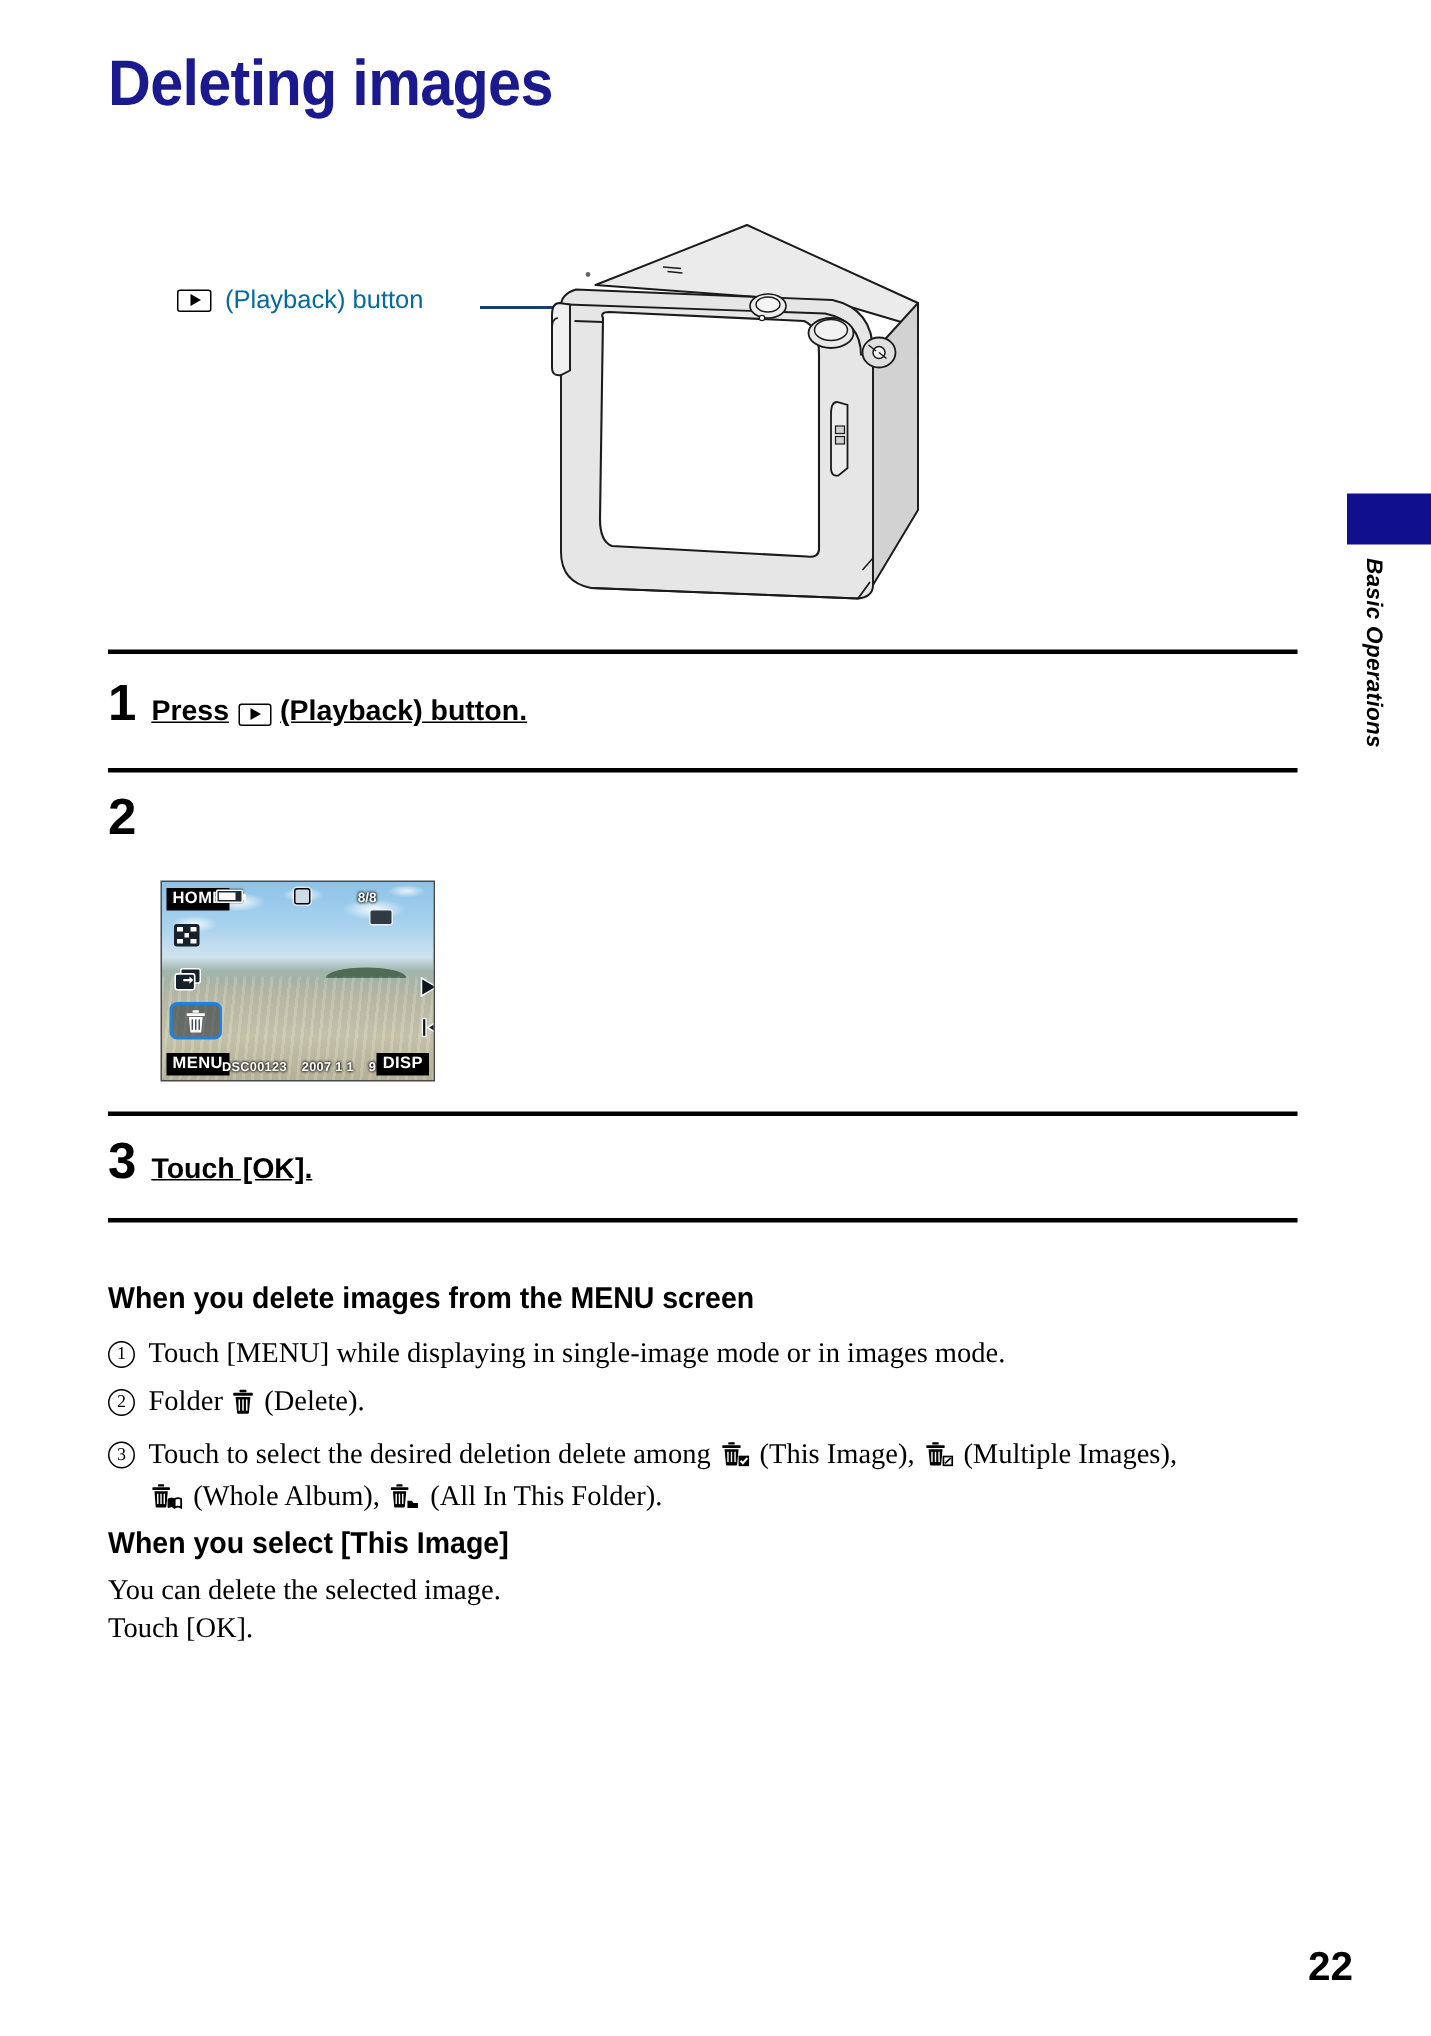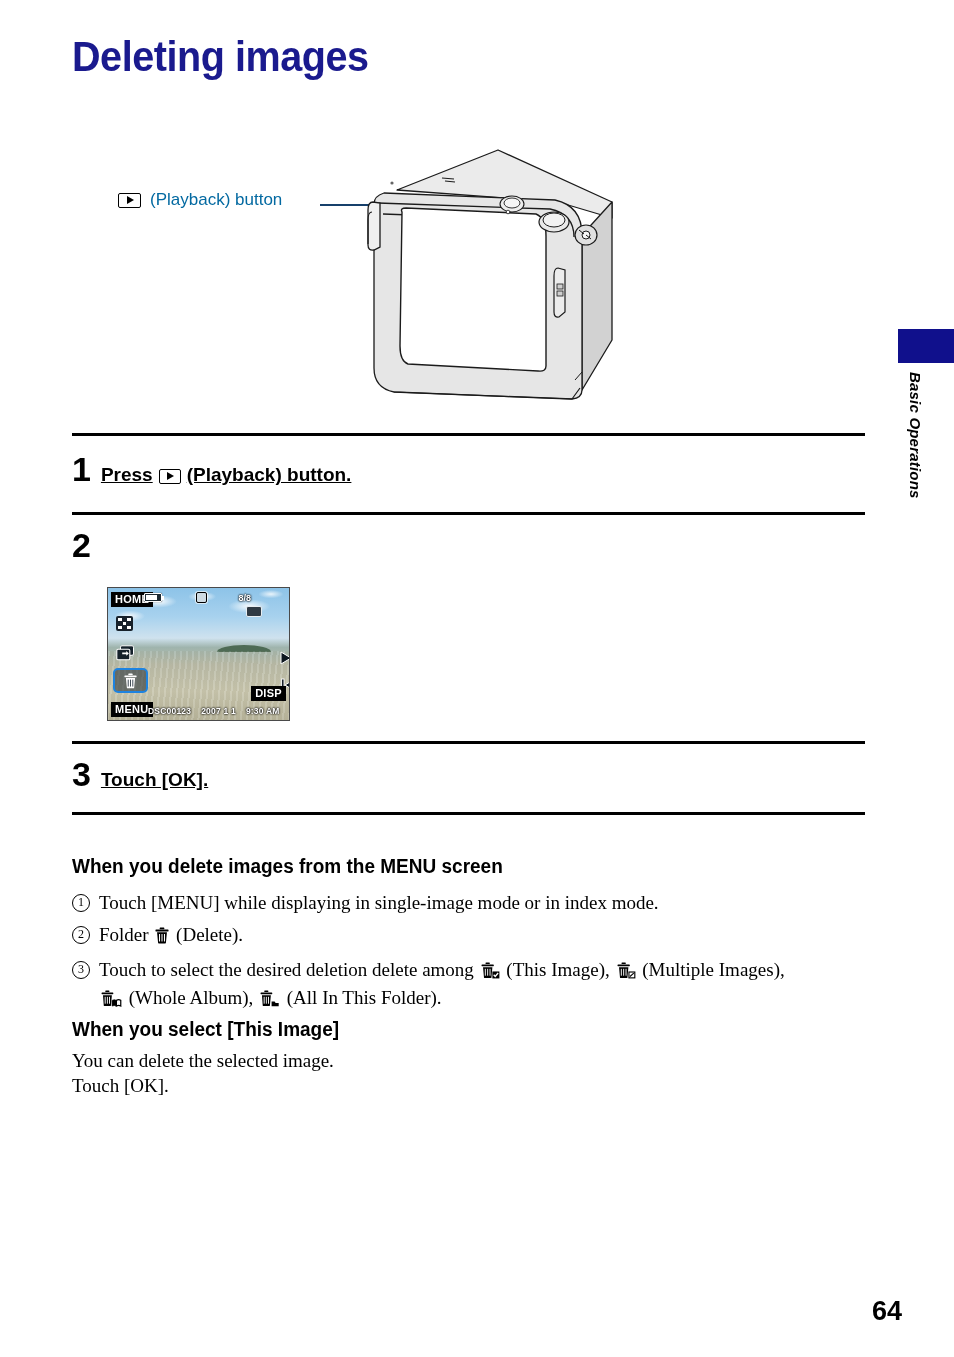--- a/index.html
+++ b/index.html
@@ -208,21 +208,21 @@
     background: #000;
     color: #fff;
     font-weight: bold;
     font-size: 11px;
     letter-spacing: 0.3px;
     padding: 2px 4px 2px 4px;
     line-height: 1;
   }
   .lbl-home { left: 3px; top: 4px; }
   .lbl-menu { left: 3px; bottom: 3px; }
-  .lbl-disp { right: 3px; bottom: 19px; }
+  .lbl-disp { right: 3px; bottom: 3px; }
 
   .lcd-count {
     position: absolute;
     right: 38px; top: 5px;
     color: #fff;
     font-weight: bold;
     font-size: 9px;
     text-shadow: 0 0 2px #000, 0 0 2px #000;
   }
   .lcd-batt {
@@ -516,21 +516,21 @@
   <span class="step-num">3</span>
   <span class="step-text">Touch [OK].</span>
 </div>
 
 <div class="sub-head h1">When you delete images from the MENU screen</div>
 
 <div class="num-list">
 
   <div class="num-item">
     <span class="circ">1</span>
-    <span class="num-body">Touch [MENU] while displaying in single-image mode or in index mode.</span>
+    <span class="num-body">Touch [MENU] while displaying in single-image mode or in images mode.</span>
   </div>
 
   <div class="num-item">
     <span class="circ">2</span>
     <span class="num-body">
       <span>Folder</span>
       <span class="ic">
         <svg width="14" height="17" viewBox="0 0 15 18">
             <g fill="#000">
           <rect x="0.5" y="2.6" width="14" height="2.1" rx="0.5"></rect>
@@ -618,13 +618,13 @@
   </div>
 
 </div>
 
 <div class="sub-head h2">When you select [This Image]</div>
 <div class="para">
   <div>You can delete the selected image.</div>
   <div>Touch [OK].</div>
 </div>
 
-<div class="page-num">64</div>
+<div class="page-num">22</div>
 
 </body></html>

